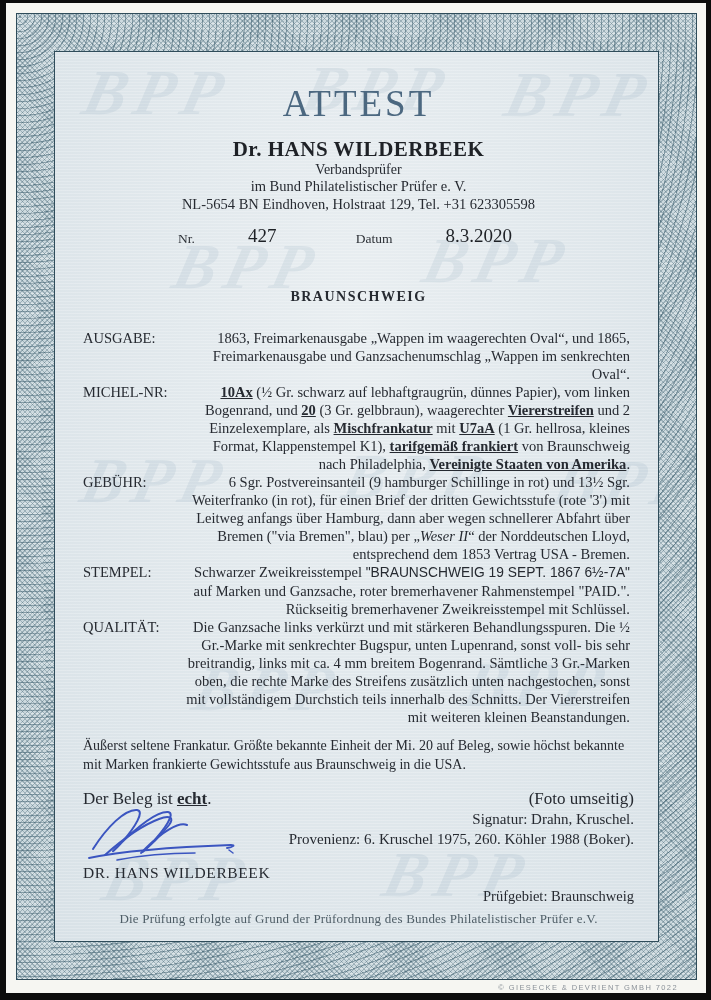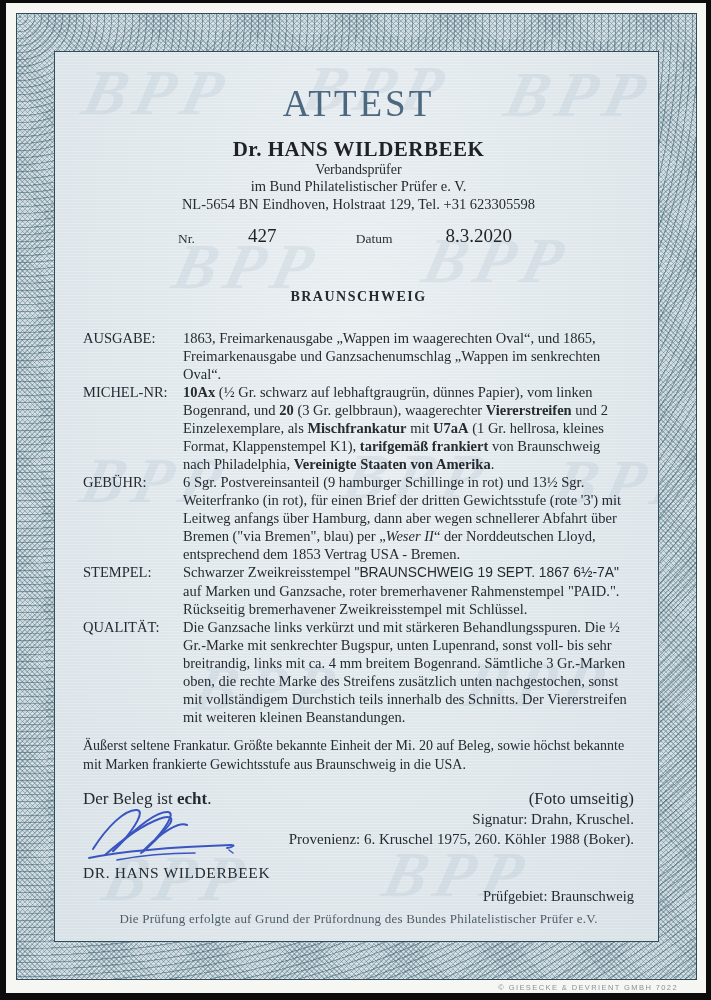--- a/index.html
+++ b/index.html
@@ -41,22 +41,22 @@
   .org{text-align:center;font-size:14.5px;line-height:17px;}
   .addr{text-align:center;font-size:14.5px;line-height:18px;}
   .nr-row{margin:10px 0 0 95px;width:334px;display:flex;align-items:flex-end;height:24px;gap:39px;}
   .fld-label{font-size:13.5px;color:#2c3036;}
   .fld-value{font-size:19px;margin-left:14px;color:#1e2126;}
   .nr-row .spacer{flex:1;}
   .region{margin-top:38px;text-align:center;font-size:14px;line-height:24px;font-weight:bold;letter-spacing:1.5px;}
   .sections{margin-top:20px;font-size:14.5px;line-height:18px;}
   .sec-row{display:flex;}
   .sec-label{width:100px;flex:0 0 100px;}
-  .sec-body{width:447px;flex:0 0 447px;text-align:left;}
-  .b{font-weight:bold;}
+  .sec-body{width:447px;flex:0 0 447px;text-align:right;}
+  .b{font-weight:bold;text-decoration:underline;}
   .i{font-style:italic;}
   .sans{font-family:"Liberation Sans","DejaVu Sans",sans-serif;font-size:13.8px;}
   .notes{margin-top:10px;font-size:14px;line-height:19px;width:547px;}
   .sig-block{position:relative;margin-top:15px;}
   .verdict-row{display:flex;justify-content:space-between;font-size:17px;line-height:20px;}
   .r-line{text-align:right;font-size:15px;line-height:20px;}
   .signature{position:absolute;left:0px;top:14px;width:170px;height:62px;}
   .examiner{margin-top:14px;font-size:15.5px;letter-spacing:.6px;line-height:19px;}
   .gebiet{margin-top:5px;text-align:right;font-size:14.5px;line-height:18px;}
   .footnote{margin-top:6px;text-align:center;font-size:13px;line-height:16px;color:#4e5d66;letter-spacing:.2px;}

